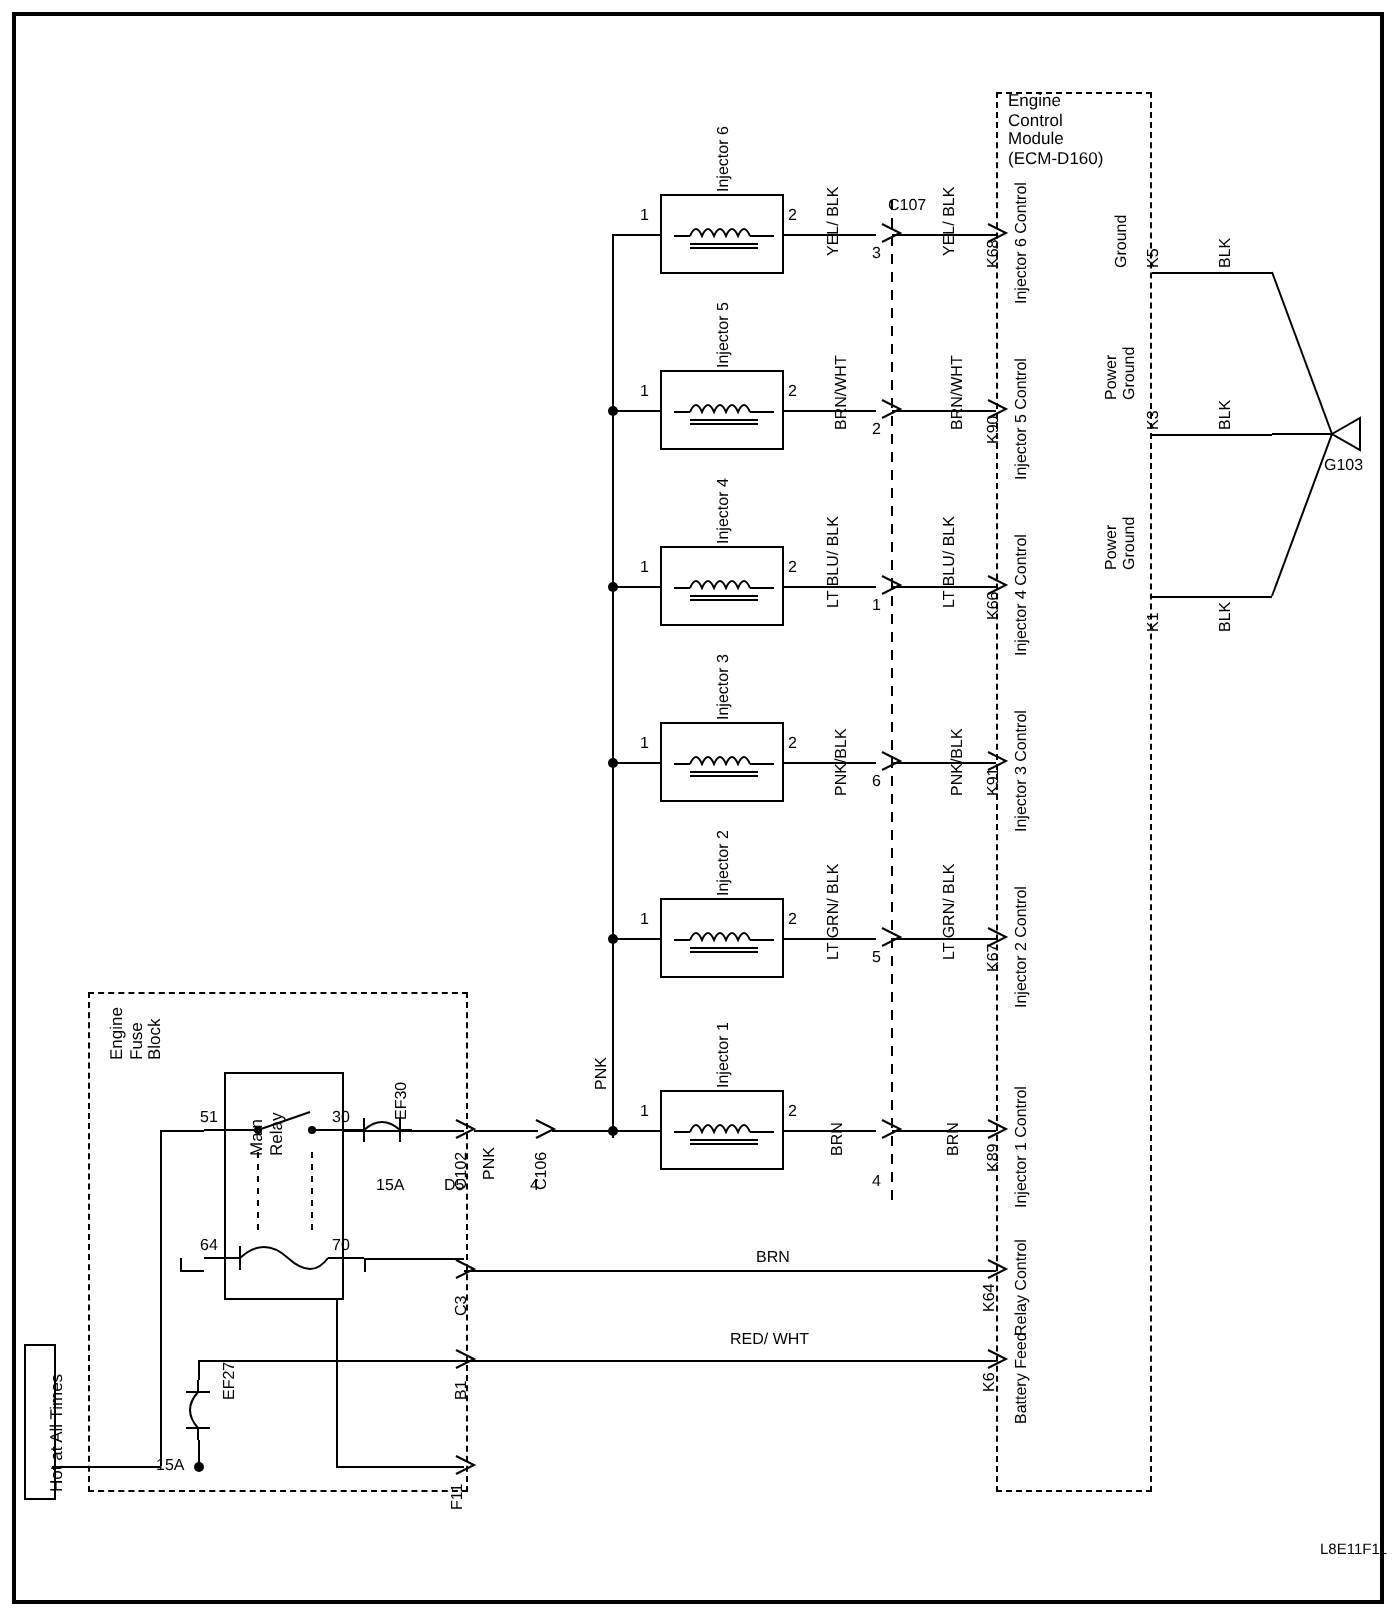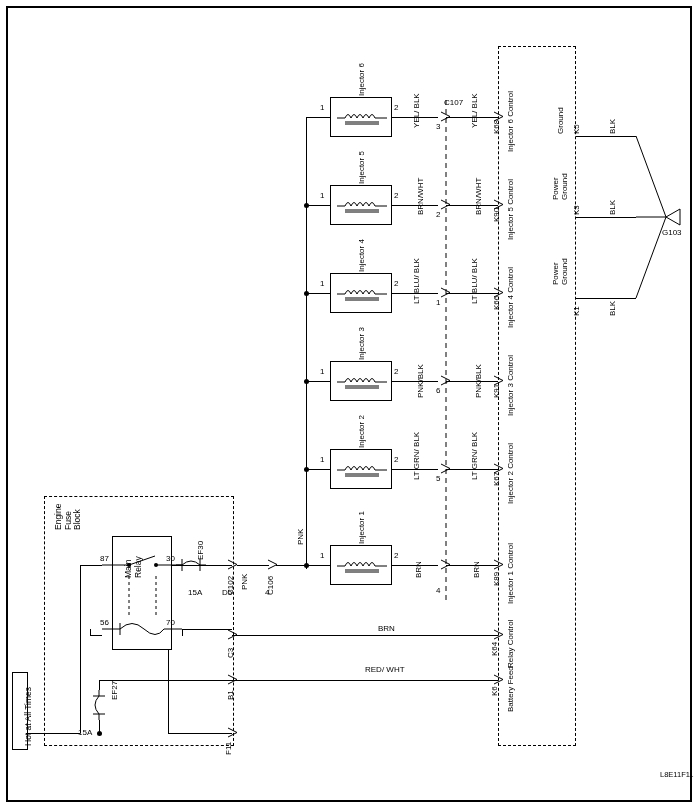--- a/index.html
+++ b/index.html
@@ -22,20 +22,24 @@
   .vtag{position:absolute;font-size:8px;white-space:nowrap;transform-origin:0 0;transform:rotate(-90deg);}
   #code{position:absolute;left:660px;top:770px;font-size:7.5px;}
 </style>
 </head>
 <body>
 
 <div id="page">
   <div id="frame"></div>
 
   <div class="dash" style="left:498px;top:46px;width:78px;height:700px;"></div>
+  <div class="lbl" style="left:504px;top:46px;width:70px;">Engine
+Control
+Module
+(ECM-D160)</div>
 
   <div class="dash" style="left:44px;top:496px;width:190px;height:250px;"></div>
   <div class="vlbl" style="left:54px;top:530px;">Engine
 Fuse
 Block</div>
 
   <div class="solidbox" style="left:112px;top:536px;width:60px;height:114px;"></div>
   <div class="vlbl" style="left:124px;top:578px;">Main
 Relay</div>
 
@@ -317,23 +321,23 @@
     <path d="M-10 29 L16 29" stroke="#000" fill="none" stroke-width="1"></path>
     <circle cx="17" cy="29" r="2" fill="#000"></circle>
     <path d="M17 29 L43 20" stroke="#000" fill="none" stroke-width="1"></path>
     <circle cx="44" cy="29" r="2" fill="#000"></circle>
     <path d="M44 29 L70 29" stroke="#000" fill="none" stroke-width="1"></path>
     <path d="M-10 93 L8 93" stroke="#000" fill="none" stroke-width="1"></path>
     <path d="M8 87 L8 99 M8 93 Q20 82 32 93 Q44 104 52 93" stroke="#000" fill="none" stroke-width="1"></path>
     <path d="M52 93 L70 93" stroke="#000" fill="none" stroke-width="1"></path>
     <path d="M17 40 L17 80 M44 40 L44 80" stroke="#000" fill="none" stroke-width="1" stroke-dasharray="3,3"></path>
   </svg>
-  <div class="tag" style="left:100px;top:554px;">87</div>
+  <div class="tag" style="left:100px;top:554px;">51</div>
   <div class="tag" style="left:166px;top:554px;">30</div>
-  <div class="tag" style="left:100px;top:618px;">56</div>
+  <div class="tag" style="left:100px;top:618px;">64</div>
   <div class="tag" style="left:166px;top:618px;">70</div>
 
   <div class="wire v" style="left:90px;top:629px;height:6px;"></div>
   <div class="wire h" style="left:90px;top:635px;width:12px;"></div>
   <div class="wire h" style="left:182px;top:629px;width:50px;"></div>
   <div class="wire v" style="left:182px;top:629px;height:7px;"></div>
 
   <div class="wire h" style="left:80px;top:565px;width:22px;"></div>
   <div class="wire v" style="left:80px;top:565px;height:168px;"></div>
   <div class="wire h" style="left:26px;top:733px;width:54px;"></div>

